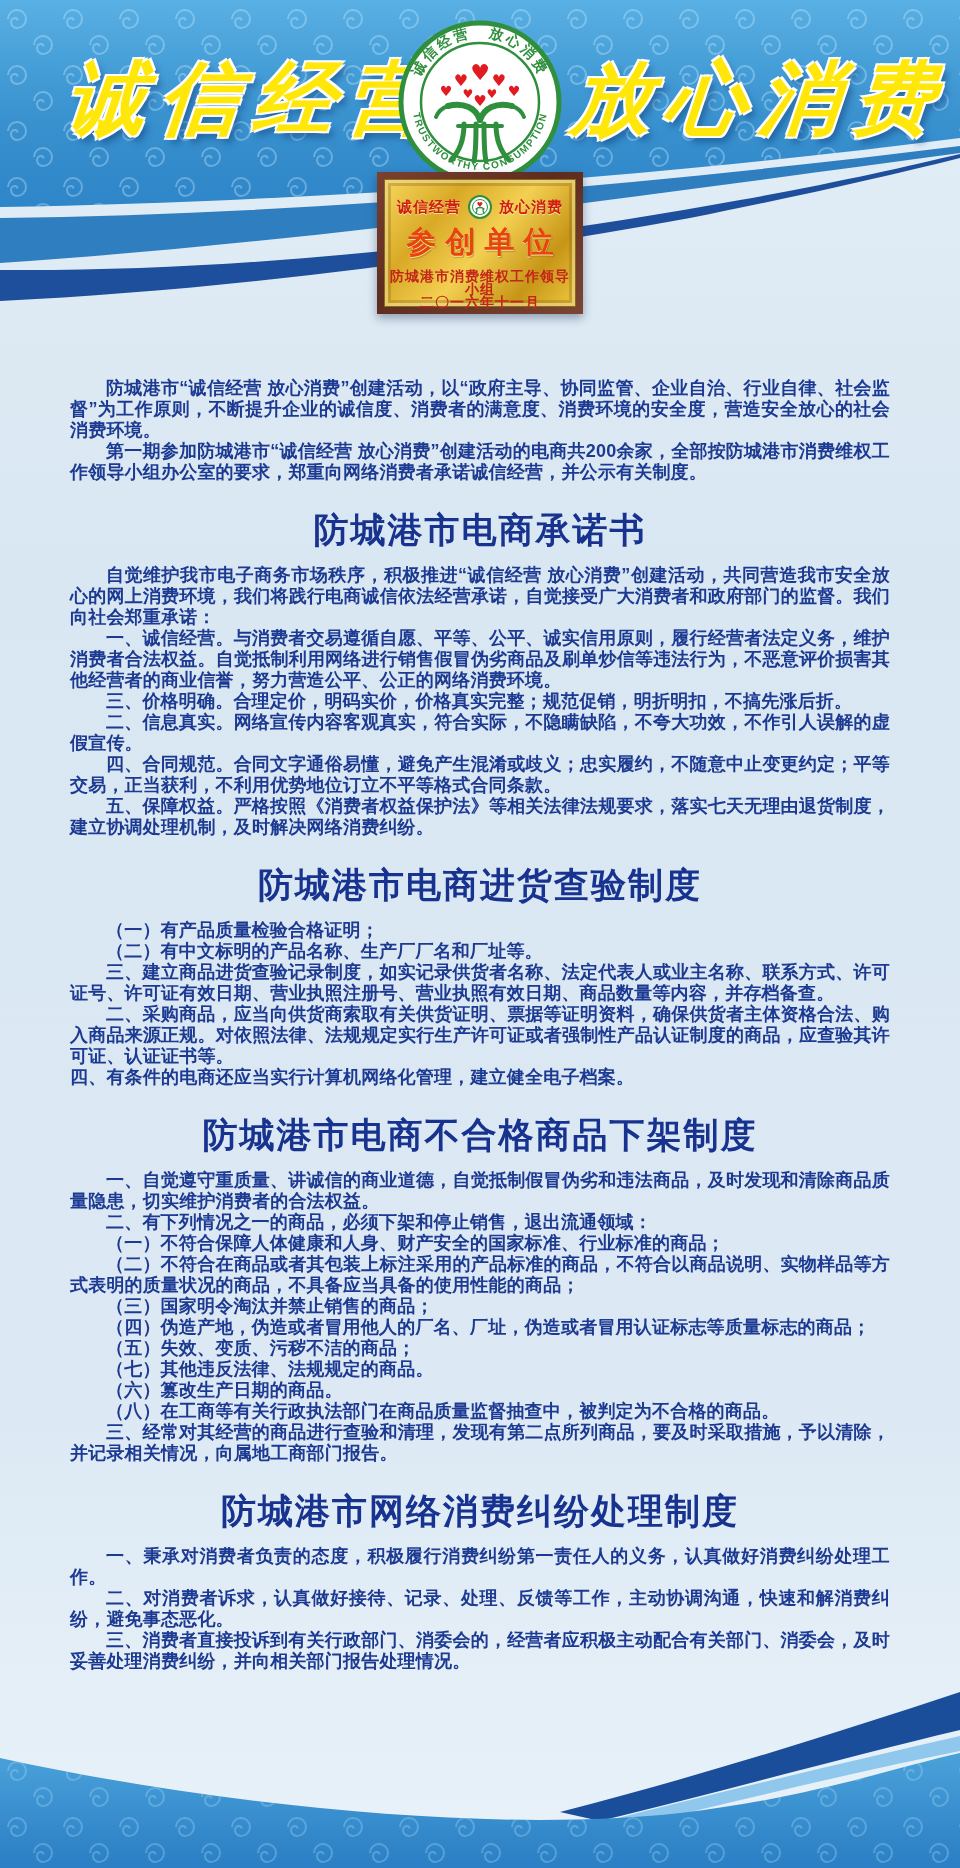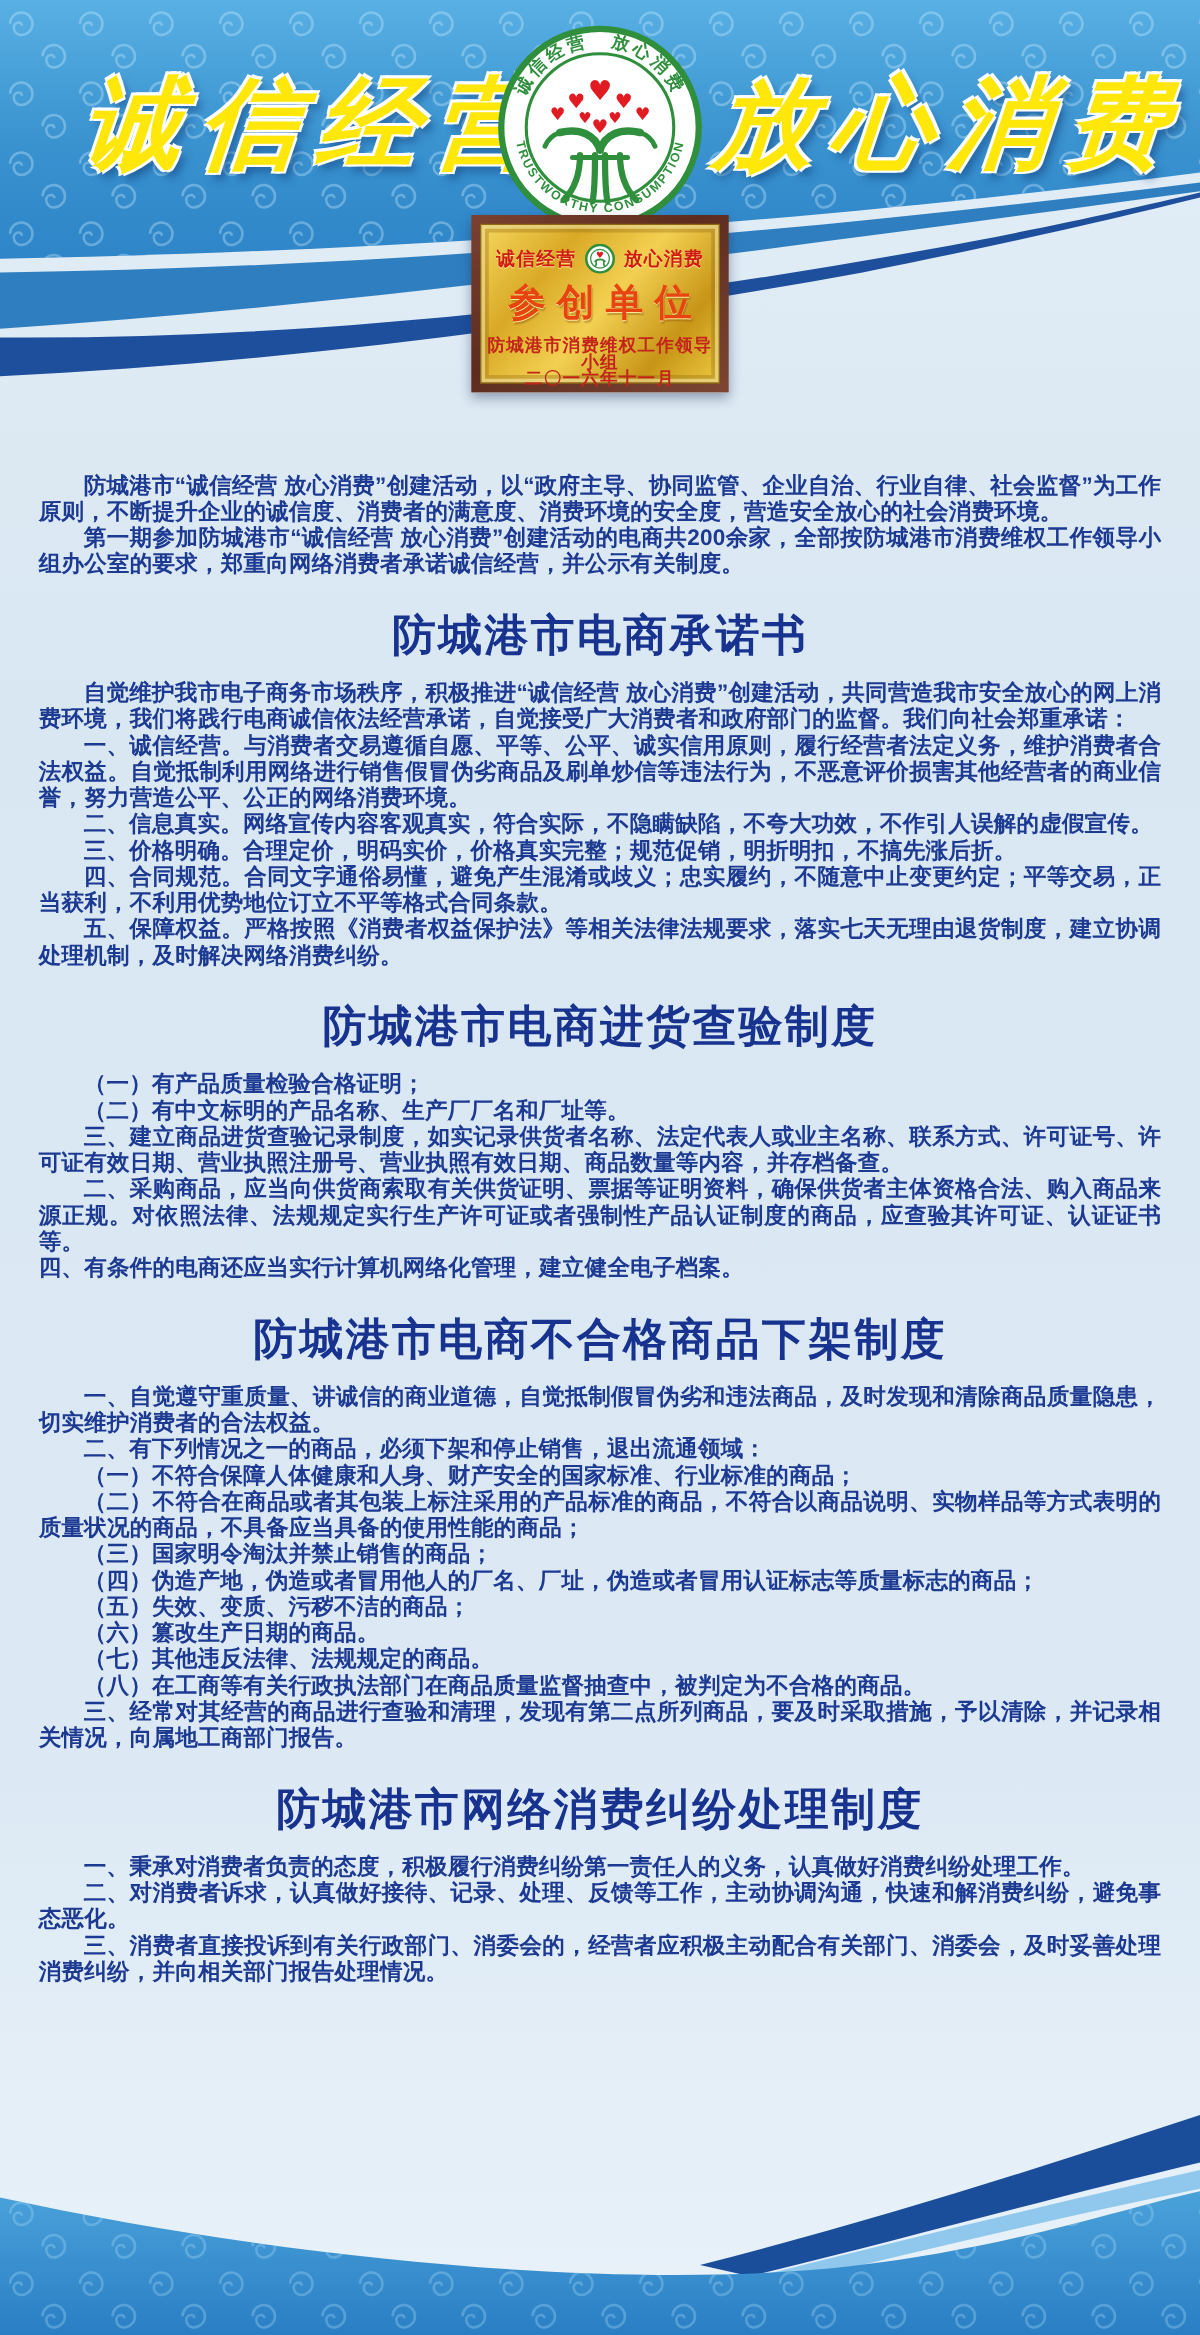--- a/index.html
+++ b/index.html
@@ -29,21 +29,21 @@
   .plaque-row{display:flex;align-items:center;gap:7px;margin-top:15px;}
   .plaque-small{color:#cf1d12;font-size:15px;font-weight:bold;letter-spacing:1px;
           text-shadow:0 1px 0 rgba(255,240,170,.8);}
   .plaque-title{margin-top:3px;color:#e8440f;font-size:30px;font-weight:bold;letter-spacing:9px;
           text-indent:9px;text-shadow:0 1px 0 rgba(255,240,170,.9),1px 2px 1px rgba(120,70,0,.35);}
   .plaque-issuer,.plaque-date{color:#c3251a;font-size:14px;font-weight:bold;letter-spacing:1px;
           line-height:13px;text-align:center;}
   .plaque-issuer{margin-top:7px;}
 
   
-  .content{position:absolute;top:378px;left:0;right:0;z-index:2;padding:0 31px;
+  .content{position:absolute;top:378px;left:0;right:0;z-index:2;padding:0 70px;
            color:#1d3a92;font-size:18px;font-weight:bold;line-height:21px;
            letter-spacing:.2px;text-align:justify;}
   .content p{margin:0;text-indent:2em;}
   .content p.flush{text-indent:0;}
   .section-title{text-align:center;font-size:35px;font-weight:bold;color:#17338f;
            letter-spacing:2px;margin:29px 0 17px;line-height:36px;}
 
   
   .footer-svg{position:absolute;left:0;bottom:0;z-index:1;}
 </style>
@@ -142,22 +142,22 @@
     <p class="para">防城港市“诚信经营 放心消费”创建活动，以“政府主导、协同监管、企业自治、行业自律、社会监督”为工作原则，不断提升企业的诚信度、消费者的满意度、消费环境的安全度，营造安全放心的社会消费环境。</p>
         <p class="para">第一期参加防城港市“诚信经营 放心消费”创建活动的电商共200余家，全部按防城港市消费维权工作领导小组办公室的要求，郑重向网络消费者承诺诚信经营，并公示有关制度。</p>
       </div>
 
     <div>
       <h2 class="section-title">防城港市电商承诺书</h2>
       <div>
 
       <p class="para">自觉维护我市电子商务市场秩序，积极推进“诚信经营 放心消费”创建活动，共同营造我市安全放心的网上消费环境，我们将践行电商诚信依法经营承诺，自觉接受广大消费者和政府部门的监督。我们向社会郑重承诺：</p>
           <p class="para">一、诚信经营。与消费者交易遵循自愿、平等、公平、诚实信用原则，履行经营者法定义务，维护消费者合法权益。自觉抵制利用网络进行销售假冒伪劣商品及刷单炒信等违法行为，不恶意评价损害其他经营者的商业信誉，努力营造公平、公正的网络消费环境。</p>
+          <p class="para">三、价格明确。合理定价，明码实价，价格真实完整；规范促销，明折明扣，不搞先涨后折。</p>
           <p class="para">二、信息真实。网络宣传内容客观真实，符合实际，不隐瞒缺陷，不夸大功效，不作引人误解的虚假宣传。</p>
-          <p class="para">三、价格明确。合理定价，明码实价，价格真实完整；规范促销，明折明扣，不搞先涨后折。</p>
           <p class="para">四、合同规范。合同文字通俗易懂，避免产生混淆或歧义；忠实履约，不随意中止变更约定；平等交易，正当获利，不利用优势地位订立不平等格式合同条款。</p>
           <p class="para">五、保障权益。严格按照《消费者权益保护法》等相关法律法规要求，落实七天无理由退货制度，建立协调处理机制，及时解决网络消费纠纷。</p>
         </div>
     </div>
 
     <div>
       <h2 class="section-title">防城港市电商进货查验制度</h2>
       <div>
 
           <p class="para">（一）有产品质量检验合格证明；</p>
@@ -172,22 +172,22 @@
       <h2 class="section-title">防城港市电商不合格商品下架制度</h2>
       <div>
 
       <p class="para">一、自觉遵守重质量、讲诚信的商业道德，自觉抵制假冒伪劣和违法商品，及时发现和清除商品质量隐患，切实维护消费者的合法权益。</p>
           <p class="para">二、有下列情况之一的商品，必须下架和停止销售，退出流通领域：</p>
           <p class="para">（一）不符合保障人体健康和人身、财产安全的国家标准、行业标准的商品；</p>
           <p class="para">（二）不符合在商品或者其包装上标注采用的产品标准的商品，不符合以商品说明、实物样品等方式表明的质量状况的商品，不具备应当具备的使用性能的商品；</p>
           <p class="para">（三）国家明令淘汰并禁止销售的商品；</p>
           <p class="para">（四）伪造产地，伪造或者冒用他人的厂名、厂址，伪造或者冒用认证标志等质量标志的商品；</p>
           <p class="para">（五）失效、变质、污秽不洁的商品；</p>
+          <p class="para">（七）其他违反法律、法规规定的商品。</p>
           <p class="para">（六）篡改生产日期的商品。</p>
-          <p class="para">（七）其他违反法律、法规规定的商品。</p>
           <p class="para">（八）在工商等有关行政执法部门在商品质量监督抽查中，被判定为不合格的商品。</p>
           <p class="para">三、经常对其经营的商品进行查验和清理，发现有第二点所列商品，要及时采取措施，予以清除，并记录相关情况，向属地工商部门报告。</p>
         </div>
     </div>
 
     <div>
       <h2 class="section-title">防城港市网络消费纠纷处理制度</h2>
       <div>
 
       <p class="para">一、秉承对消费者负责的态度，积极履行消费纠纷第一责任人的义务，认真做好消费纠纷处理工作。</p>

